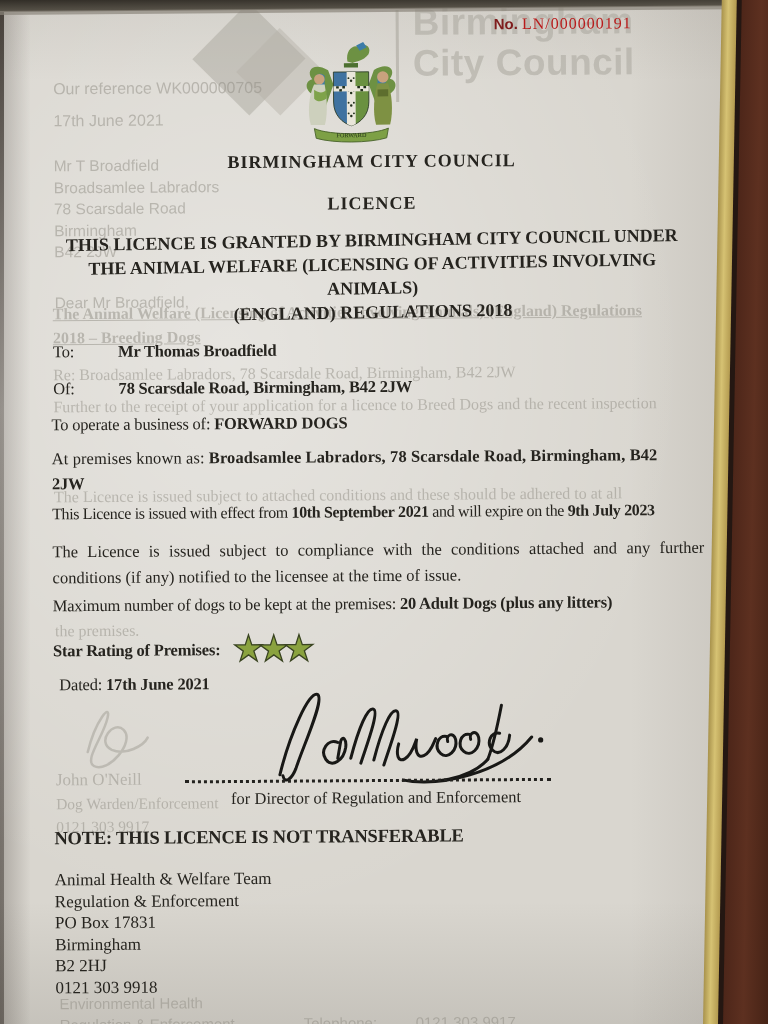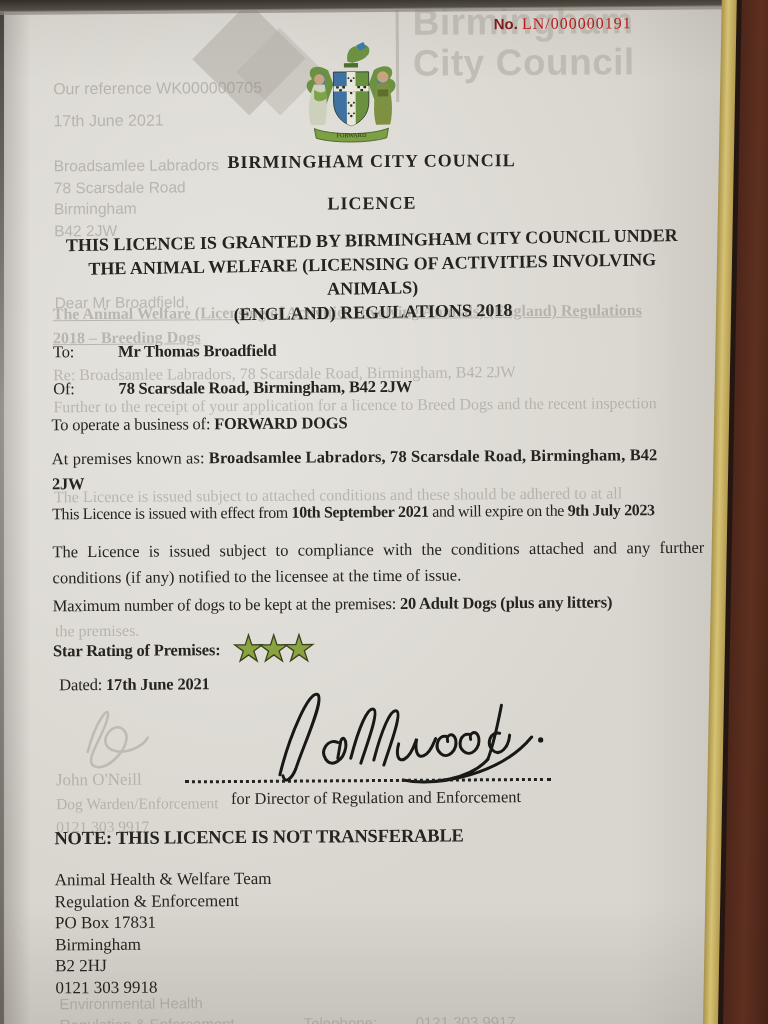--- a/index.html
+++ b/index.html
@@ -67,20 +67,21 @@
     <div class="gd1"></div>
     <div class="gd2"></div>
     <div class="ghost-bar"></div>
     <div class="ghost-logo-text">
       <div>Birmingham</div>
       <div>City Council</div>
     </div>
     <div class="ghost ghost-sans" style="left:56px;top:78px;font-size:16px;">Our reference WK000000705</div>
     <div class="ghost ghost-sans" style="left:56px;top:110px;font-size:16px;">17th June 2021</div>
     <div class="ghost ghost-sans" style="left:56px;top:153px;font-size:15.5px;line-height:21.5px;">
+      <div>Mr T Broadfield</div>
       <div>Broadsamlee Labradors</div>
       <div>78 Scarsdale Road</div>
       <div>Birmingham</div>
       <div>B42 2JW</div>
     </div>
     <div class="ghost ghost-sans" style="left:56px;top:272px;font-size:15.5px;margin-top:20px;">Dear Mr Broadfield,</div>
     <div class="ghost ghost-u" style="left:54px;top:303px;font-size:16px;">The Animal Welfare (Licensing of Activities Involving Animals) (England) Regulations</div>
     <div class="ghost ghost-u" style="left:54px;top:327px;font-size:16px;">2018 – Breeding Dogs</div>
     <div class="ghost" style="left:54px;top:364px;font-size:16px;">Re: Broadsamlee Labradors, 78 Scarsdale Road, Birmingham, B42 2JW</div>
     <div class="ghost" style="left:54px;top:396px;font-size:16px;white-space:nowrap;">Further to the receipt of your application for a licence to Breed Dogs and the recent inspection</div>

